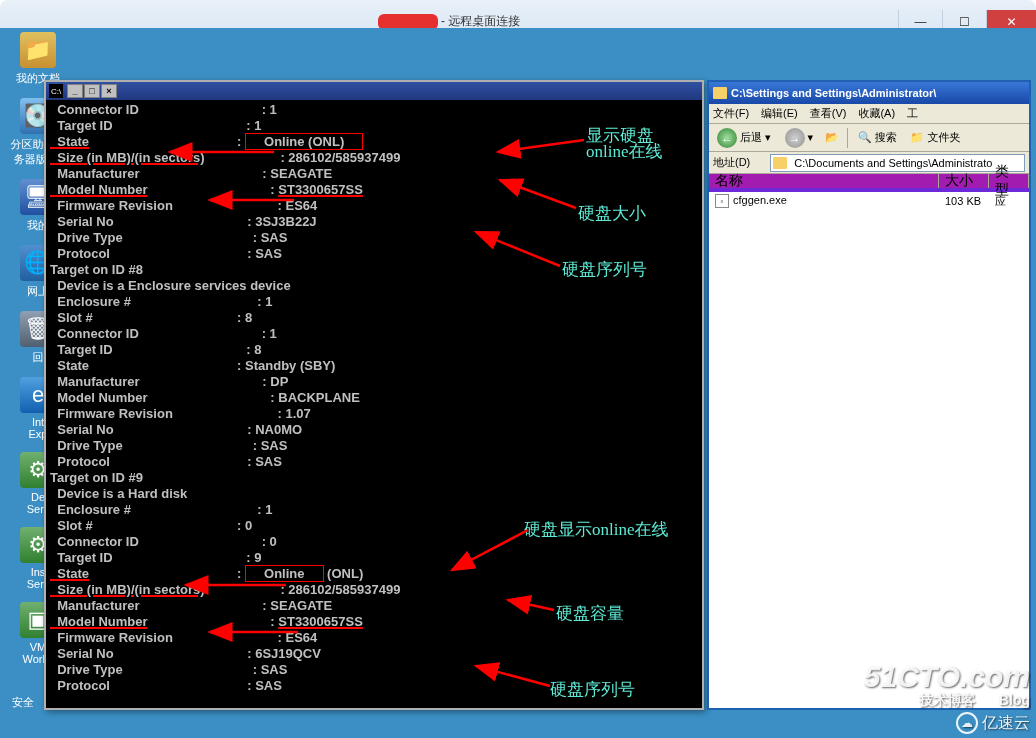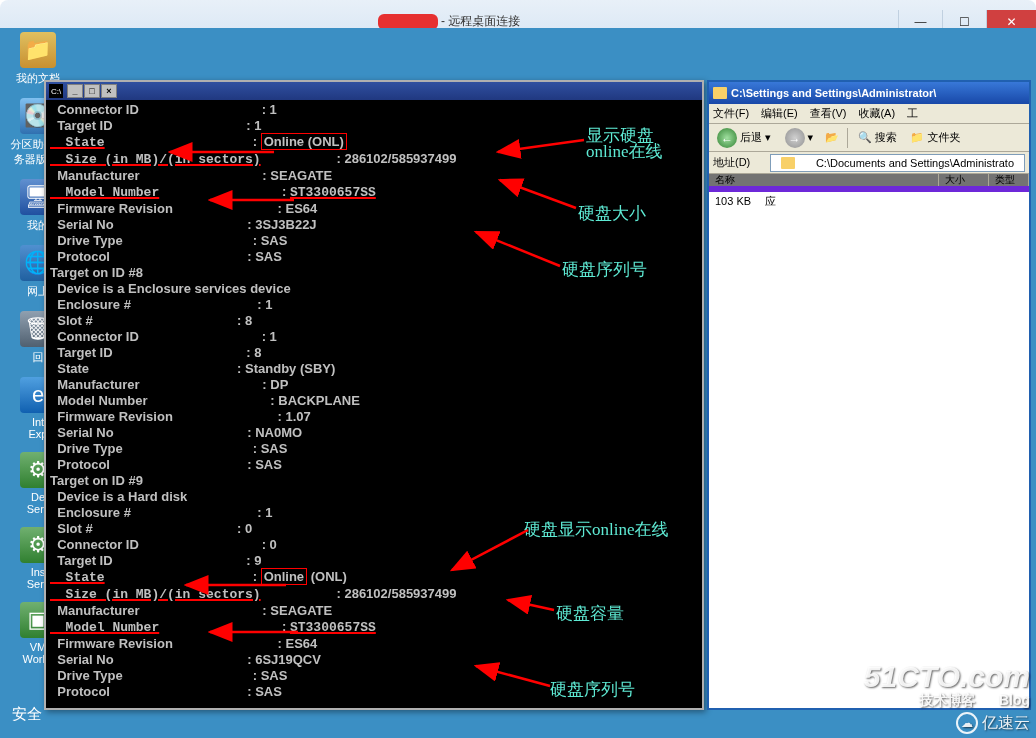--- a/index.html
+++ b/index.html
@@ -30,55 +30,55 @@
 .ico-app { background: linear-gradient(#70b070,#308030); }
 
 
 .cmd-window { position: absolute; left: 44px; top: 52px; width: 660px; height: 630px; border: 2px solid #b0b0b0; box-shadow: 2px 2px 6px rgba(0,0,0,0.4); }
 .cmd-titlebar { height: 18px; background: linear-gradient(#3050a0,#203880); display: flex; align-items: center; color: #fff; font-size: 11px; font-family: "SimSun", monospace; }
 .cmd-icon { width: 14px; height: 14px; background: #000; margin: 0 3px; font-size: 8px; display: flex; align-items: center; justify-content: center; }
 .cmd-title-text { flex: 1; font-weight: bold; }
 .cmd-btns { display: flex; }
 .cmd-btn { width: 16px; height: 14px; background: #c0c0c0; color: #000; display: flex; align-items: center; justify-content: center; font-size: 9px; margin-left: 1px; border: 1px solid #808080; font-weight: bold; }
 .cmd-body { position: relative; background: #000; color: #c0c0c0; font-family: "NSimSun", "SimSun", "Consolas", monospace; font-size: 13px; height: calc(100% - 18px); padding: 2px 0 0 4px; font-weight: bold; line-height: 16px; white-space: pre; overflow: hidden; }
-.underline-red { text-decoration: underline; text-decoration-color: #ff0000; text-decoration-thickness: 2px; font-family: Liberation Mono, monospace; }
-.box-red { border: 1px solid #ff0000; padding: 0 2px; }
+.underline-red { text-decoration: underline; text-decoration-color: #ff0000; text-decoration-thickness: 2px; }
+.box-red { border: 1px solid #ff0000; padding: 0 18px; }
 
 .annot { position: absolute; color: #5eead4; font-family: "Microsoft YaHei"; font-size: 17px; font-weight: normal; white-space: nowrap; }
 .arrow { position: absolute; pointer-events: none; }
 
 
 .explorer { position: absolute; left: 707px; top: 52px; width: 324px; height: 630px; border: 2px solid #2060b0; background: #ece9d8; }
 .exp-titlebar { height: 22px; background: linear-gradient(#3878d8,#1848a8); color: #fff; display: flex; align-items: center; font-size: 11px; font-weight: bold; padding: 0 4px; }
 .exp-folder-ico { width: 14px; height: 12px; background: #f8d068; border-radius: 1px; margin-right: 4px; }
 .exp-menubar { height: 20px; display: flex; align-items: center; font-size: 11px; padding: 0 4px; gap: 12px; border-bottom: 1px solid #aca899; }
 .exp-menubar span { color: #000; }
 .exp-toolbar { height: 28px; display: flex; align-items: center; padding: 0 4px; gap: 6px; border-bottom: 1px solid #aca899; font-size: 11px; }
 .exp-tbtn { display: flex; align-items: center; gap: 3px; padding: 2px 4px; }
 .exp-tbtn .circ { width: 20px; height: 20px; border-radius: 50%; background: radial-gradient(#a0e0a0,#308030); display: flex; align-items: center; justify-content: center; color: #fff; font-size: 12px; }
 .exp-tbtn .circ.gray { background: radial-gradient(#d0d0d0,#909090); }
 .exp-sep { width: 1px; height: 20px; background: #aca899; }
 .exp-ico-btn { width: 18px; height: 18px; display: flex; align-items: center; justify-content: center; }
 .exp-addr { height: 22px; display: flex; align-items: center; padding: 0 4px; gap: 20px; border-bottom: 1px solid #aca899; font-size: 11px; }
-.exp-addr-input { flex: 1; height: 18px; background: #fff; border: 1px solid #7f9db9; display: flex; align-items: center; padding: 0 10px; gap: 3px; overflow: hidden; white-space: nowrap; justify-content: space-between; }
-.exp-list-hdr { height: 18px; display: flex; background: #737373; border-bottom: 6px solid #6d28d9; font-size: 10px; }
+.exp-addr-input { flex: 1; height: 18px; background: #fff; border: 1px solid #7f9db9; display: flex; align-items: center; padding: 0 2px; gap: 3px; overflow: hidden; white-space: nowrap; }
+.exp-list-hdr { height: 18px; display: flex; background: #a21caf; border-bottom: 4px solid #6d28d9; font-size: 14px; }
 .exp-hdr-cell { border-right: 1px solid #aca899; padding: 2px 6px; display: flex; align-items: center; }
 .exp-list { background: #fff; height: calc(100% - 110px); font-size: 11px; }
 .exp-row { display: flex; align-items: center; height: 18px; }
 .exp-cell { padding: 0 6px; }
 .exe-ico { width: 14px; height: 14px; background: #fff; border: 1px solid #888; display: inline-flex; align-items: center; justify-content: center; margin-right: 4px; font-size: 8px; }
 
 
 .wm1 { position: absolute; right: 6px; bottom: 44px; font-family: Arial; font-weight: 900; font-size: 30px; color: rgba(255,255,255,0.9); text-shadow: 1px 1px 2px rgba(0,0,0,0.6); font-style: italic; }
 .wm1-sub { position: absolute; right: 6px; bottom: 28px; font-size: 14px; font-weight: bold; color: rgba(255,255,255,0.9); text-shadow: 1px 1px 2px rgba(0,0,0,0.6); }
 .wm2 { position: absolute; right: 6px; bottom: 4px; display: flex; align-items: center; gap: 4px; font-size: 16px; color: rgba(255,255,255,0.9); text-shadow: 1px 1px 2px rgba(0,0,0,0.6); }
 .wm2-ico { width: 22px; height: 22px; border: 2px solid rgba(255,255,255,0.9); border-radius: 50%; display: flex; align-items: center; justify-content: center; font-size: 12px; }
 
 
-.bl-text { position: absolute; left: 12px; bottom: 14px; color: #fff; font-size: 15px; }
+.bl-text { position: absolute; left: 12px; bottom: 28px; color: #fff; font-size: 11px; }
 </style>
 </head>
 <body>
 
 <div class="titlebar">
   <div class="titlebar-title">
     <span class="censor"></span>
     <span>- 远程桌面连接</span>
   </div>
   <div class="titlebar-btns">
@@ -198,20 +198,21 @@
         <span>C:\Documents and Settings\Administrato</span>
       </div>
     </div>
     <div class="exp-list-hdr" id="exp-hdr">
         <div class="exp-hdr-cell" style="width: 230px;">名称</div>
         <div class="exp-hdr-cell" style="width: 50px;">大小</div>
         <div class="exp-hdr-cell" style="width: 40px;">类型</div>
       </div>
     <div class="exp-list" id="exp-list">
         <div class="exp-row">
+          <div class="exp-cell" style="width:230px"><span class="exe-ico">▫</span>cfggen.exe</div>
           <div class="exp-cell" style="width:50px;text-align:left">103 KB</div>
           <div class="exp-cell" style="width:40px">应</div>
         </div>
       </div>
   </div>
 
   <div class="wm1">51CTO.com</div>
   <div class="wm1-sub">
     <span>技术博客</span>&nbsp;&nbsp;&nbsp;&nbsp;&nbsp;&nbsp;<span>Blog</span>
   </div>

